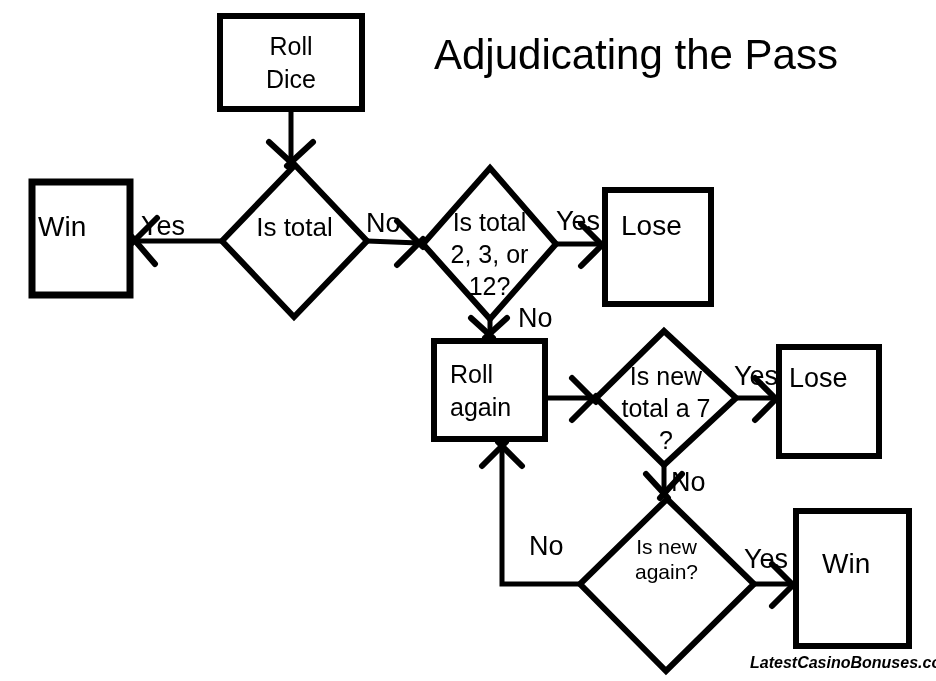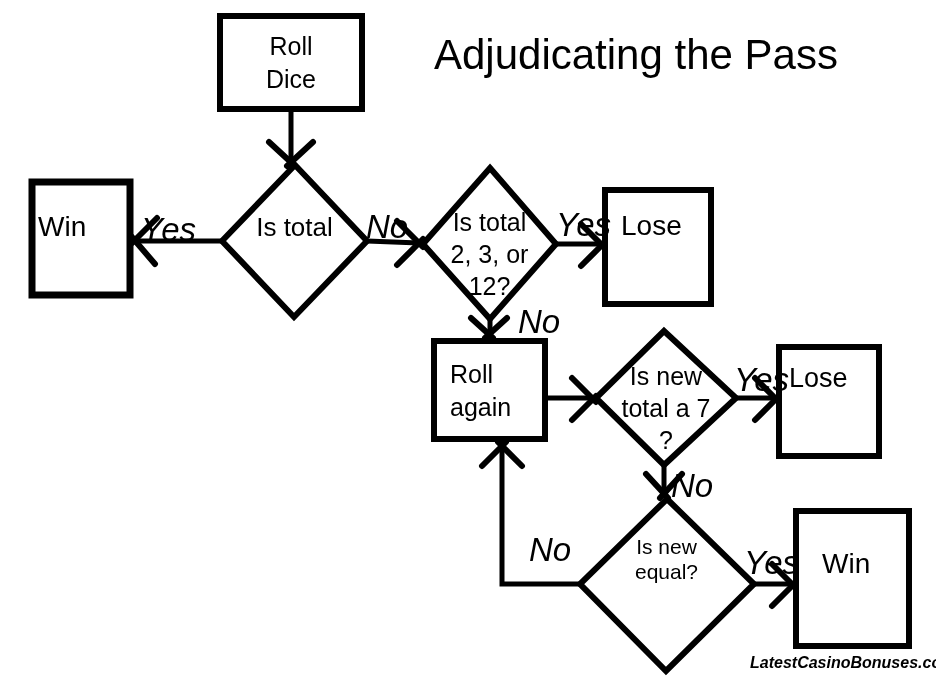--- a/index.html
+++ b/index.html
@@ -34,21 +34,21 @@
   .lbl-win-left   { left: 38px;  top: 211px; font-size: 28px; }
   .lbl-lose-top   { left: 621px; top: 210px; font-size: 28px; }
   .box-roll-again { left: 450px; top: 358px; font-size: 25px; line-height: 33px; }
   .box-roll-again span { display: block; }
   .lbl-lose-right { left: 789px; top: 363px; font-size: 27px; }
   .lbl-win-bottom { left: 822px; top: 548px; font-size: 28px; }
   .d1-text { left: 222px; top: 211px; width: 145px; font-size: 26px; line-height: 33px; }
   .d2-text { left: 423px; top: 206px; width: 133px; font-size: 25px; line-height: 32px; }
   .d3-text { left: 596px; top: 360px; width: 140px; font-size: 25px; line-height: 32px; }
   .d4-text { left: 585px; top: 534px; width: 163px; font-size: 21px; line-height: 25px; }
-  .edge-label { font-size: 33px; font-style: italic; }
+  .edge-label { font-size: 27px; }
   .lbl-yes1 { left: 141px; top: 211px; }
   .lbl-no1  { left: 366px; top: 208px; }
   .lbl-yes2 { left: 556px; top: 206px; }
   .lbl-no2  { left: 518px; top: 303px; }
   .lbl-yes3 { left: 734px; top: 361px; }
   .lbl-no3  { left: 671px; top: 467px; }
   .lbl-no4  { left: 529px; top: 531px; }
   .lbl-yes4 { left: 744px; top: 544px; }
   .watermark {
     left: 750px; top: 654px;
@@ -127,21 +127,21 @@
     <span>2, 3, or</span>
     <span>12?</span>
   </div>
   <div class="txt d3-text node-text">
     <span>Is new</span>
     <span>total a 7</span>
     <span>?</span>
   </div>
   <div class="txt d4-text node-text">
     <span>Is new</span>
-    <span>equal?</span>
+    <span>again?</span>
   </div>
 
   <div class="txt edge-label lbl-yes1">Yes</div>
   <div class="txt edge-label lbl-no1">No</div>
   <div class="txt edge-label lbl-yes2">Yes</div>
   <div class="txt edge-label lbl-no2">No</div>
   <div class="txt edge-label lbl-yes3">Yes</div>
   <div class="txt edge-label lbl-no3">No</div>
   <div class="txt edge-label lbl-no4">No</div>
   <div class="txt edge-label lbl-yes4">Yes</div>

